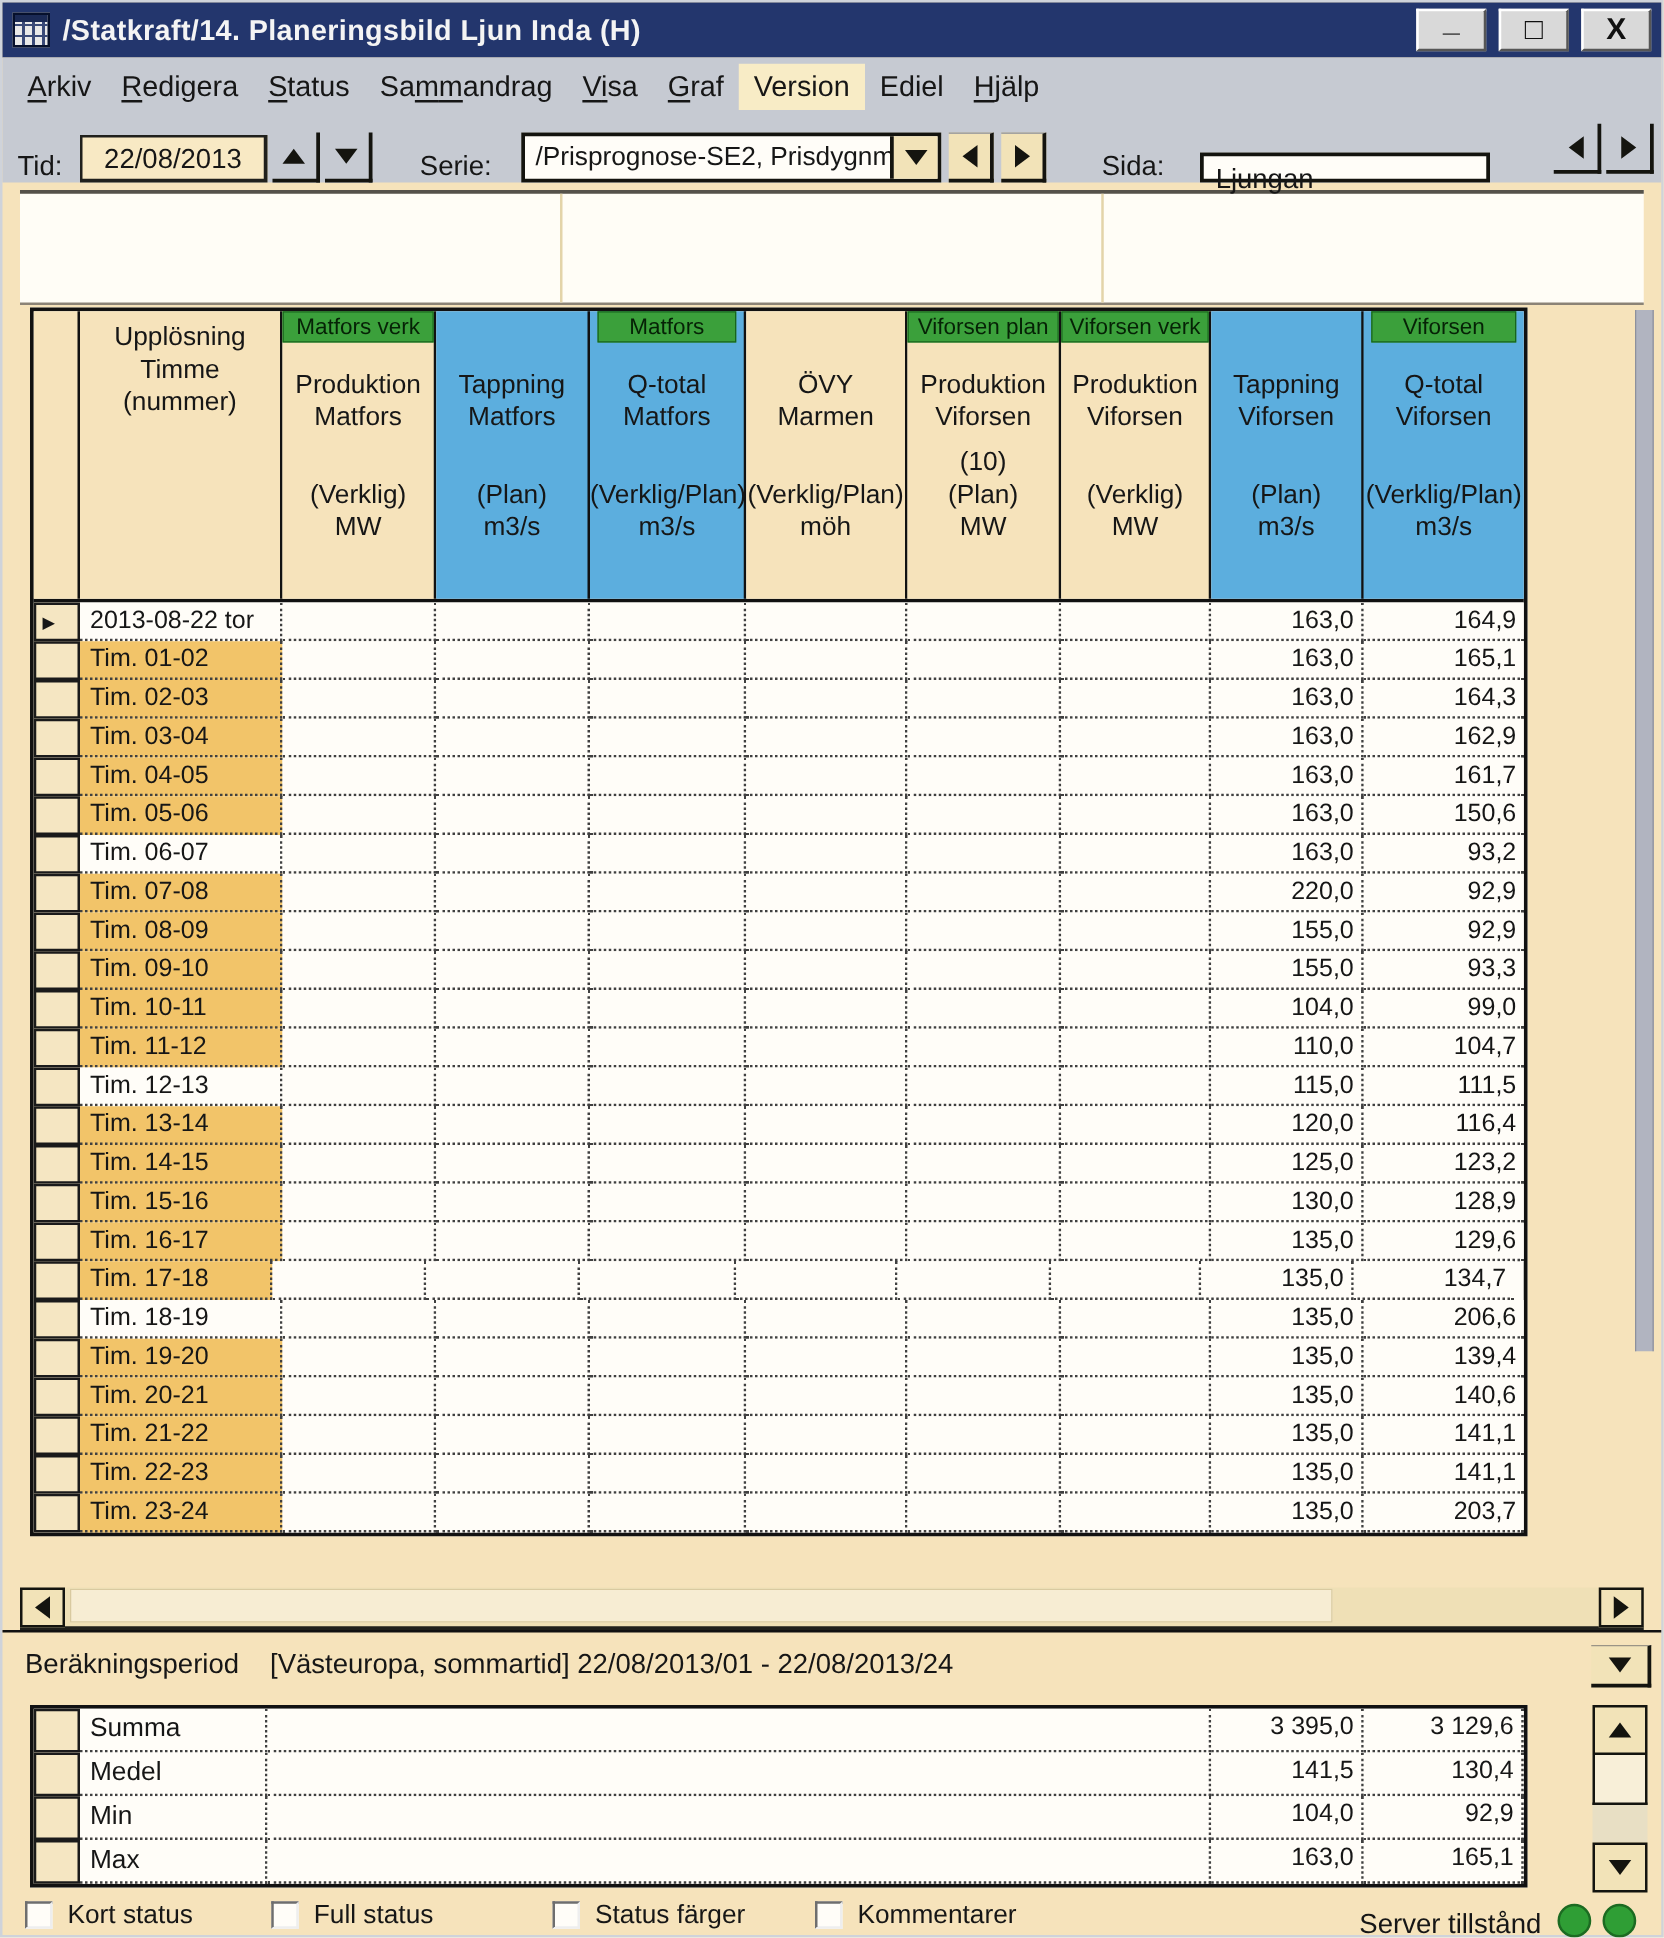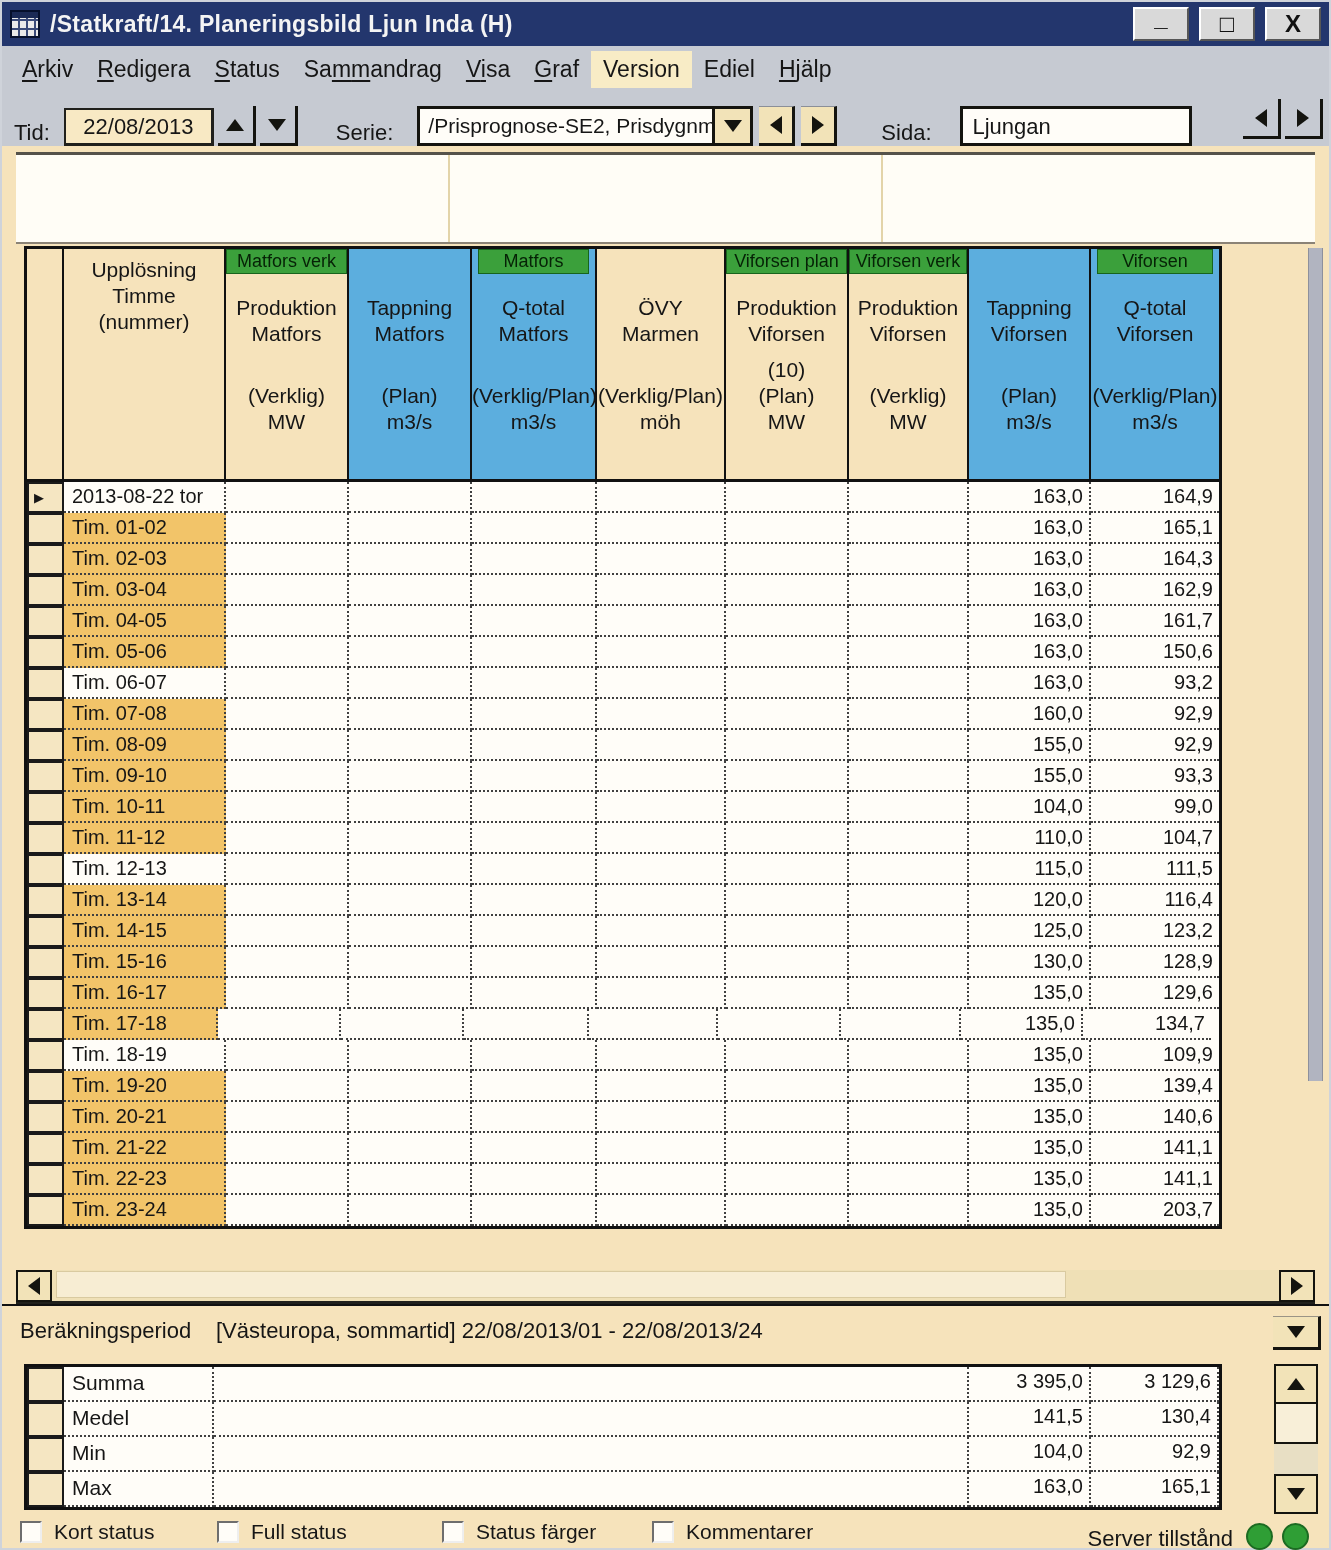--- a/index.html
+++ b/index.html
@@ -30,21 +30,21 @@
   .tb-label{margin-right:14px}
   .tid-field{width:150px;height:38px;background:#f8e9c4;border:2px solid #20201c;border-right-width:3px;border-bottom-width:3px;
     text-align:center;font-size:22px;line-height:34px}
   .spin-btn{width:38px;height:40px;background:#c6cad2;border-right:3px solid #14140f;border-bottom:3px solid #14140f;
     display:flex;align-items:center;justify-content:center;margin-left:4px}
   .combo{display:flex;align-items:stretch;height:40px;border:3px solid #14140f;background:#fffdf8;margin-left:10px}
   .combo-text{width:292px;padding:5px 8px;font-size:21px;white-space:nowrap;overflow:hidden}
   .combo-btn{width:38px;background:#f2e3b8;border-left:3px solid #14140f;display:flex;align-items:center;justify-content:center}
   .nav-btn{width:36px;height:40px;background:#f2e3b8;border-right:3px solid #14140f;border-bottom:3px solid #14140f;border-top:1px solid #8b8f98;
     display:flex;align-items:center;justify-content:center;margin-left:6px}
-  .sida-field{width:232px;height:40px;background:#fffdf8;border:3px solid #14140f;font-size:22px;padding:5px 10px;margin-left:14px}
+  .sida-field{width:232px;height:24px;background:#fffdf8;border:3px solid #14140f;font-size:22px;padding:5px 10px;margin-left:14px}
   .tb-right{position:absolute;right:6px;top:7px;display:flex}
 
   
   .t-up{width:0;height:0;border-left:9px solid transparent;border-right:9px solid transparent;border-bottom:12px solid #14140f}
   .t-down{width:0;height:0;border-left:9px solid transparent;border-right:9px solid transparent;border-top:12px solid #14140f}
   .t-left{width:0;height:0;border-top:9px solid transparent;border-bottom:9px solid transparent;border-right:12px solid #14140f}
   .t-right{width:0;height:0;border-top:9px solid transparent;border-bottom:9px solid transparent;border-left:12px solid #14140f}
 
   
   .notes{margin:6px 14px 0;height:92px;background:#fffdf6;border-top:3px solid #55524a;border-bottom:2px solid #8b8376;display:flex}
@@ -370,21 +370,21 @@
           </div>
           <div class="row">
             <div class="cell sel-cell" style="width: 37px;"></div>
             <div class="cell label-cell" style="width: 162px;">Tim. 07-08</div>
             <div class="cell data-cell" style="width: 123px;"></div>
             <div class="cell data-cell" style="width: 123px;"></div>
             <div class="cell data-cell" style="width: 125px;"></div>
             <div class="cell data-cell" style="width: 129px;"></div>
             <div class="cell data-cell" style="width: 123px;"></div>
             <div class="cell data-cell" style="width: 120px;"></div>
-            <div class="cell data-cell val" style="width: 122px;">160,0</div>
+            <div class="cell data-cell val" style="width: 122px;">220,0</div>
             <div class="cell data-cell val" style="width: 128px;">92,9</div>
           </div>
           <div class="row">
             <div class="cell sel-cell" style="width: 37px;"></div>
             <div class="cell label-cell" style="width: 162px;">Tim. 08-09</div>
             <div class="cell data-cell" style="width: 123px;"></div>
             <div class="cell data-cell" style="width: 123px;"></div>
             <div class="cell data-cell" style="width: 125px;"></div>
             <div class="cell data-cell" style="width: 129px;"></div>
             <div class="cell data-cell" style="width: 123px;"></div>
@@ -503,21 +503,21 @@
           <div class="row">
             <div class="cell sel-cell" style="width: 37px;"></div>
             <div class="cell label-cell white" style="width: 162px;">Tim. 18-19</div>
             <div class="cell data-cell" style="width: 123px;"></div>
             <div class="cell data-cell" style="width: 123px;"></div>
             <div class="cell data-cell" style="width: 125px;"></div>
             <div class="cell data-cell" style="width: 129px;"></div>
             <div class="cell data-cell" style="width: 123px;"></div>
             <div class="cell data-cell" style="width: 120px;"></div>
             <div class="cell data-cell val" style="width: 122px;">135,0</div>
-            <div class="cell data-cell val" style="width: 128px;">109,9</div>
+            <div class="cell data-cell val" style="width: 128px;">206,6</div>
           </div>
           <div class="row">
             <div class="cell sel-cell" style="width: 37px;"></div>
             <div class="cell label-cell" style="width: 162px;">Tim. 19-20</div>
             <div class="cell data-cell" style="width: 123px;"></div>
             <div class="cell data-cell" style="width: 123px;"></div>
             <div class="cell data-cell" style="width: 125px;"></div>
             <div class="cell data-cell" style="width: 129px;"></div>
             <div class="cell data-cell" style="width: 123px;"></div>
             <div class="cell data-cell" style="width: 120px;"></div>

